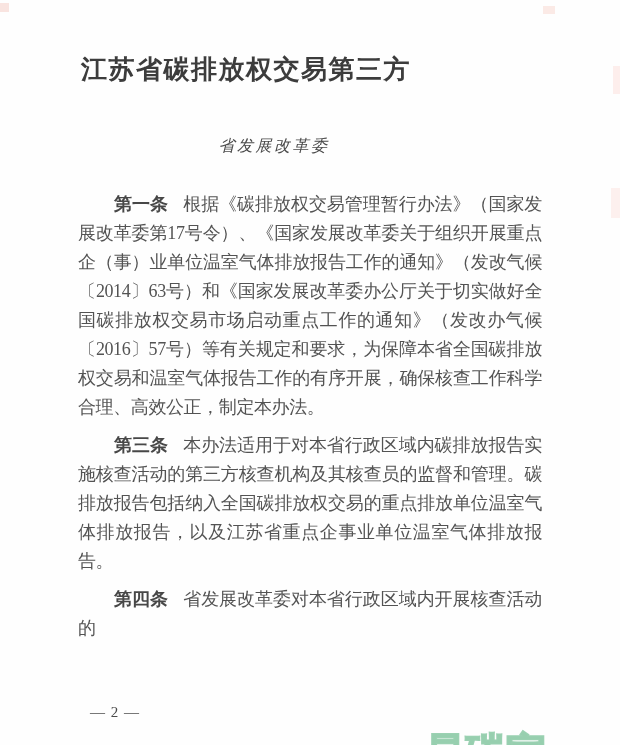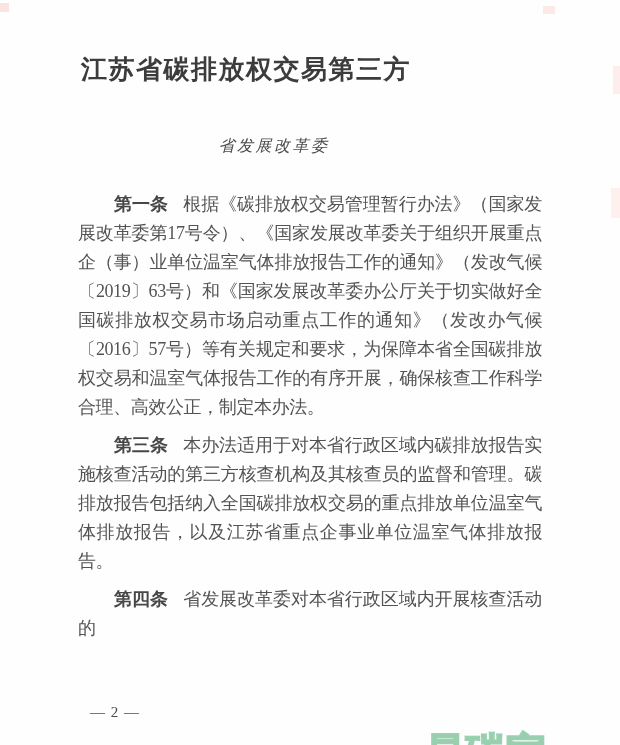--- a/index.html
+++ b/index.html
@@ -84,21 +84,21 @@
 
   <div class="artifact artifact-tl"></div>
   <div class="artifact artifact-tr"></div>
   <div class="artifact artifact-r1"></div>
   <div class="artifact artifact-r2"></div>
 
   <div class="title-line1">江苏省碳排放权交易第三方</div>
   <div class="subtitle">省发展改革委</div>
 
   <div class="doc-body">
-    <p class="para"><span class="plabel">第一条</span><span class="ptext">根据《碳排放权交易管理暂行办法》（国家发展改革委第17号令）、《国家发展改革委关于组织开展重点企（事）业单位温室气体排放报告工作的通知》（发改气候〔2019〕63号）和《国家发展改革委办公厅关于切实做好全国碳排放权交易市场启动重点工作的通知》（发改办气候〔2016〕57号）等有关规定和要求，为保障本省全国碳排放权交易和温室气体报告工作的有序开展，确保核查工作科学合理、高效公正，制定本办法。</span></p>
+    <p class="para"><span class="plabel">第一条</span><span class="ptext">根据《碳排放权交易管理暂行办法》（国家发展改革委第17号令）、《国家发展改革委关于组织开展重点企（事）业单位温室气体排放报告工作的通知》（发改气候〔2014〕63号）和《国家发展改革委办公厅关于切实做好全国碳排放权交易市场启动重点工作的通知》（发改办气候〔2016〕57号）等有关规定和要求，为保障本省全国碳排放权交易和温室气体报告工作的有序开展，确保核查工作科学合理、高效公正，制定本办法。</span></p>
     <p class="para"><span class="plabel">第三条</span><span class="ptext">本办法适用于对本省行政区域内碳排放报告实施核查活动的第三方核查机构及其核查员的监督和管理。碳排放报告包括纳入全国碳排放权交易的重点排放单位温室气体排放报告，以及江苏省重点企事业单位温室气体排放报告。</span></p>
     <p class="para"><span class="plabel">第四条</span><span class="ptext">省发展改革委对本省行政区域内开展核查活动的</span></p>
   </div>
 
   <div class="page-number">— 2 —</div>
 
   <div class="watermark">
     <span class="wm-brand">易碳家</span>
   </div>
 

